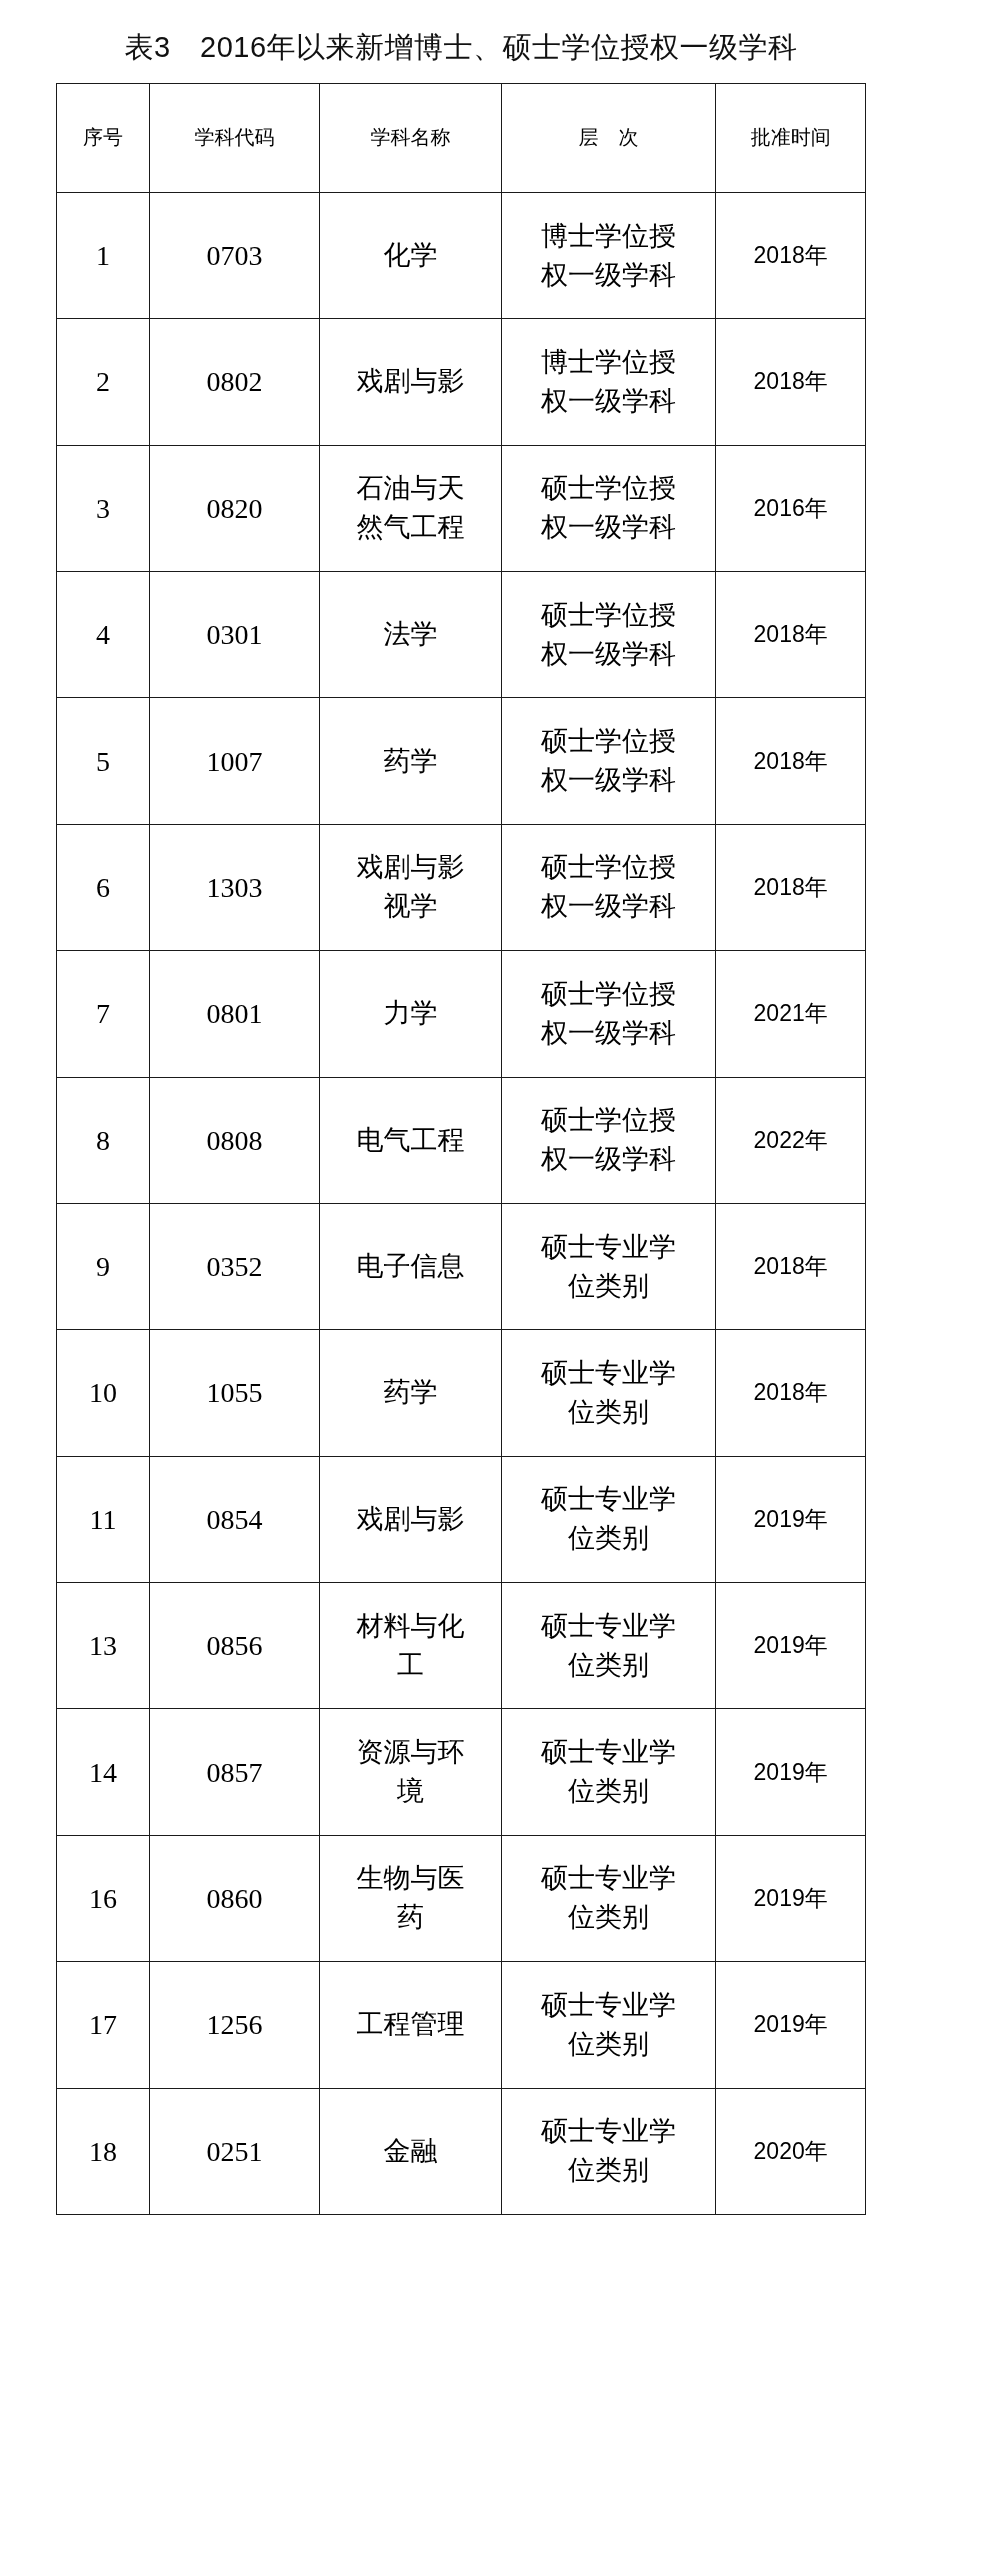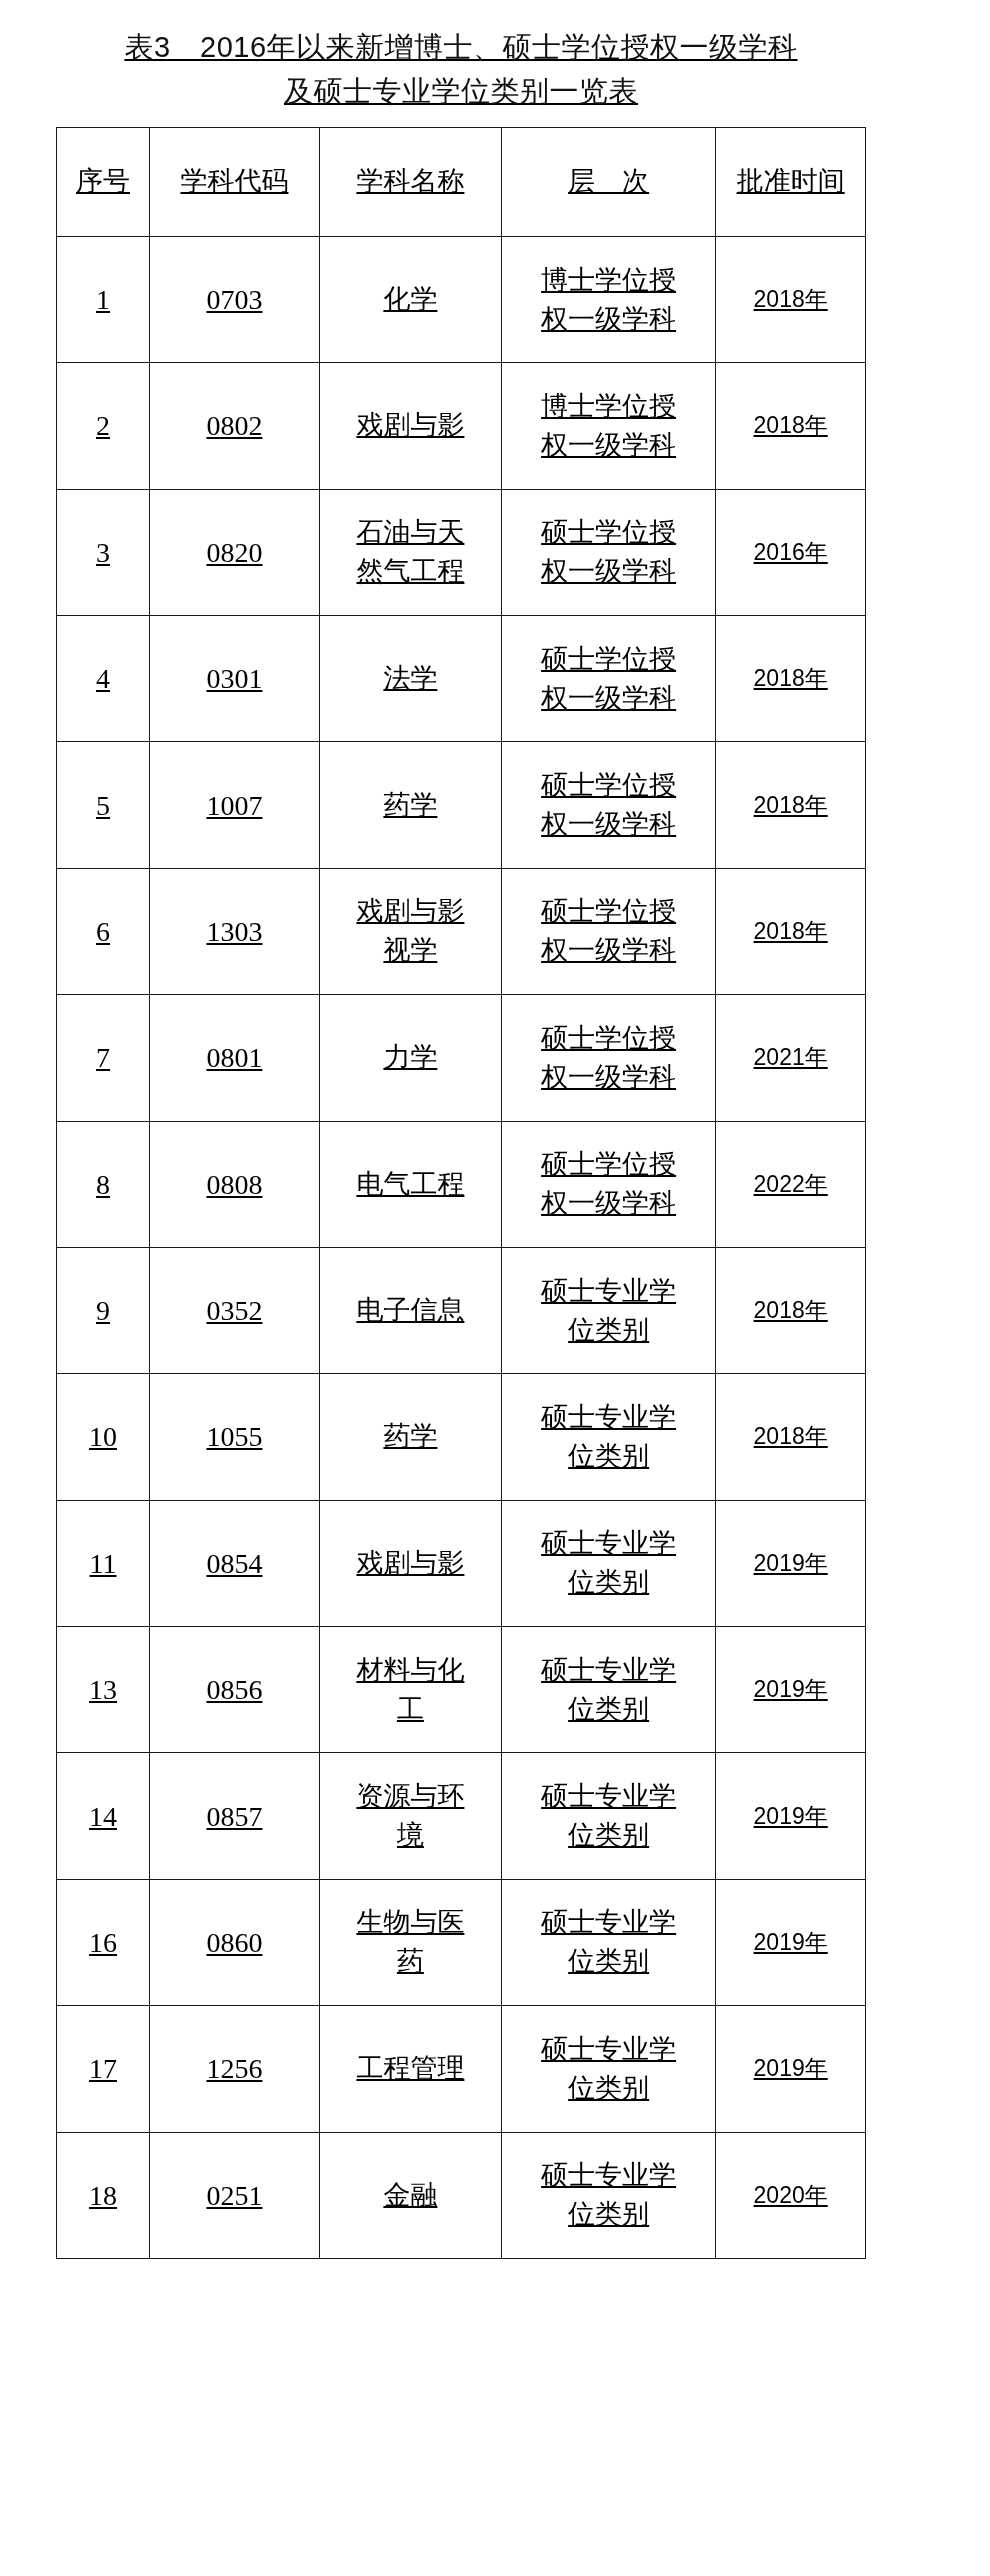--- a/index.html
+++ b/index.html
@@ -10,21 +10,20 @@
   body {
     width: 990px;
     min-height: 2576px;
     font-family: "Liberation Sans", sans-serif;
     color: #000000;
   }
   .page {
     width: 922px;
     box-sizing: border-box;
     padding: 0;
-    text-decoration: underline;
   }
   .title-block {
     text-align: center;
     padding-top: 25px;
     padding-bottom: 13.5px;
   }
   .title-line {
     font-size: 29px;
     line-height: 44px;
     font-weight: 500;
@@ -41,21 +40,21 @@
   }
   table.main-table th,
   table.main-table td {
     border: 1.9px solid #1a1a1a;
     text-align: center;
     vertical-align: middle;
     font-weight: 400;
     color: #000000;
   }
   table.main-table th {
-    font-size: 27px;
+    font-size: 20px;
     line-height: 39px;
     padding: 9.7px 3.9px;
     height: 89px;
     margin-top: 18px;
   }
   table.main-table td {
     font-size: 27px;
     line-height: 39px;
     padding: 9.7px 3.9px;
     height: 106px;
@@ -83,21 +82,20 @@
     font-size: 23px;
   }
 </style>
 </head>
 <body>
 
 <div class="page">
 
   <div class="title-block">
     <div class="title-line">表3　2016年以来新增博士、硕士学位授权一级学科</div>
-    <div class="title-line">及硕士专业学位类别一览表</div>
   </div>
 
   <div class="table-wrap">
     <table class="main-table">
       <colgroup>
         <col class="c-index">
         <col class="c-code">
         <col class="c-name">
         <col class="c-level">
         <col class="c-date">

